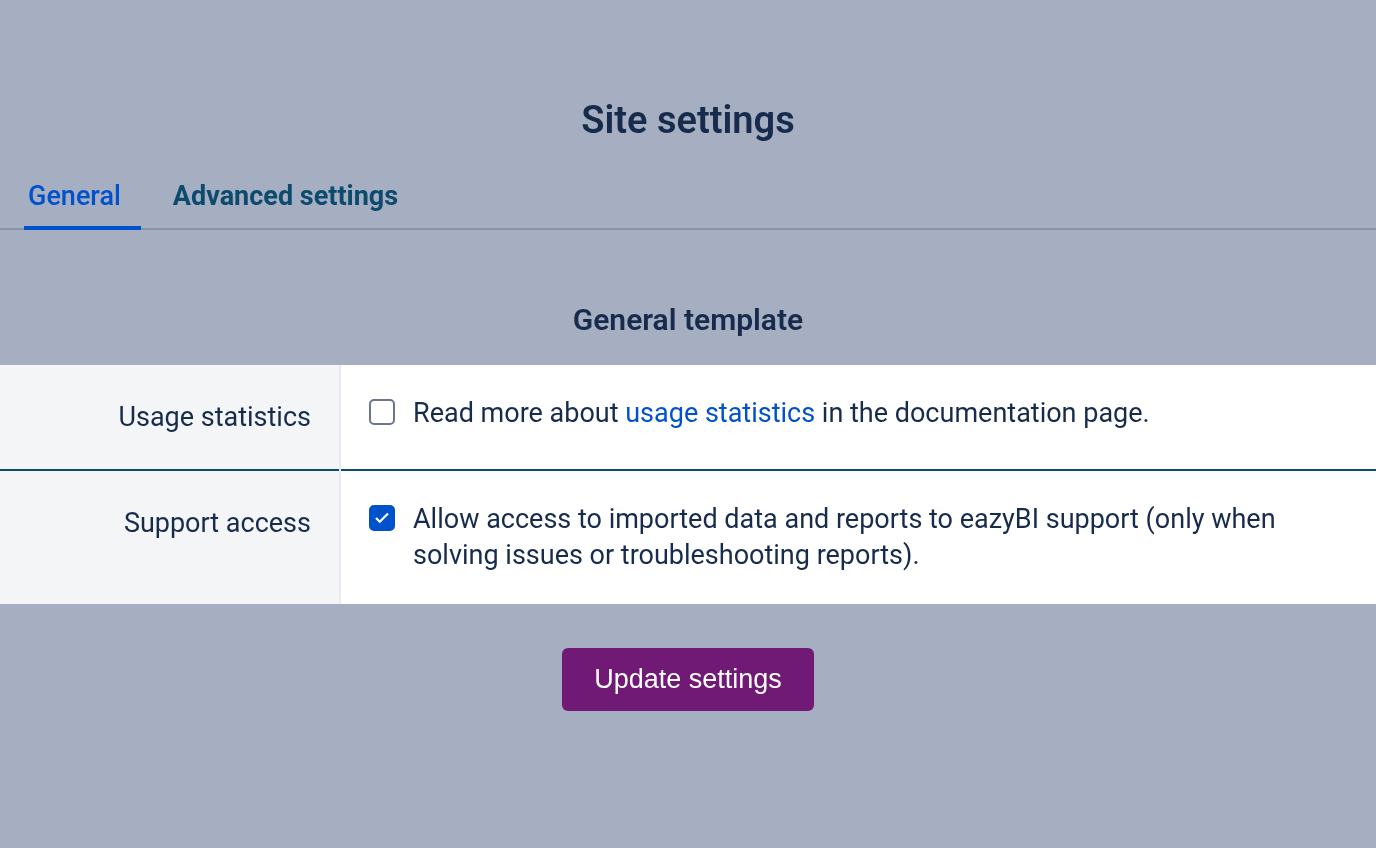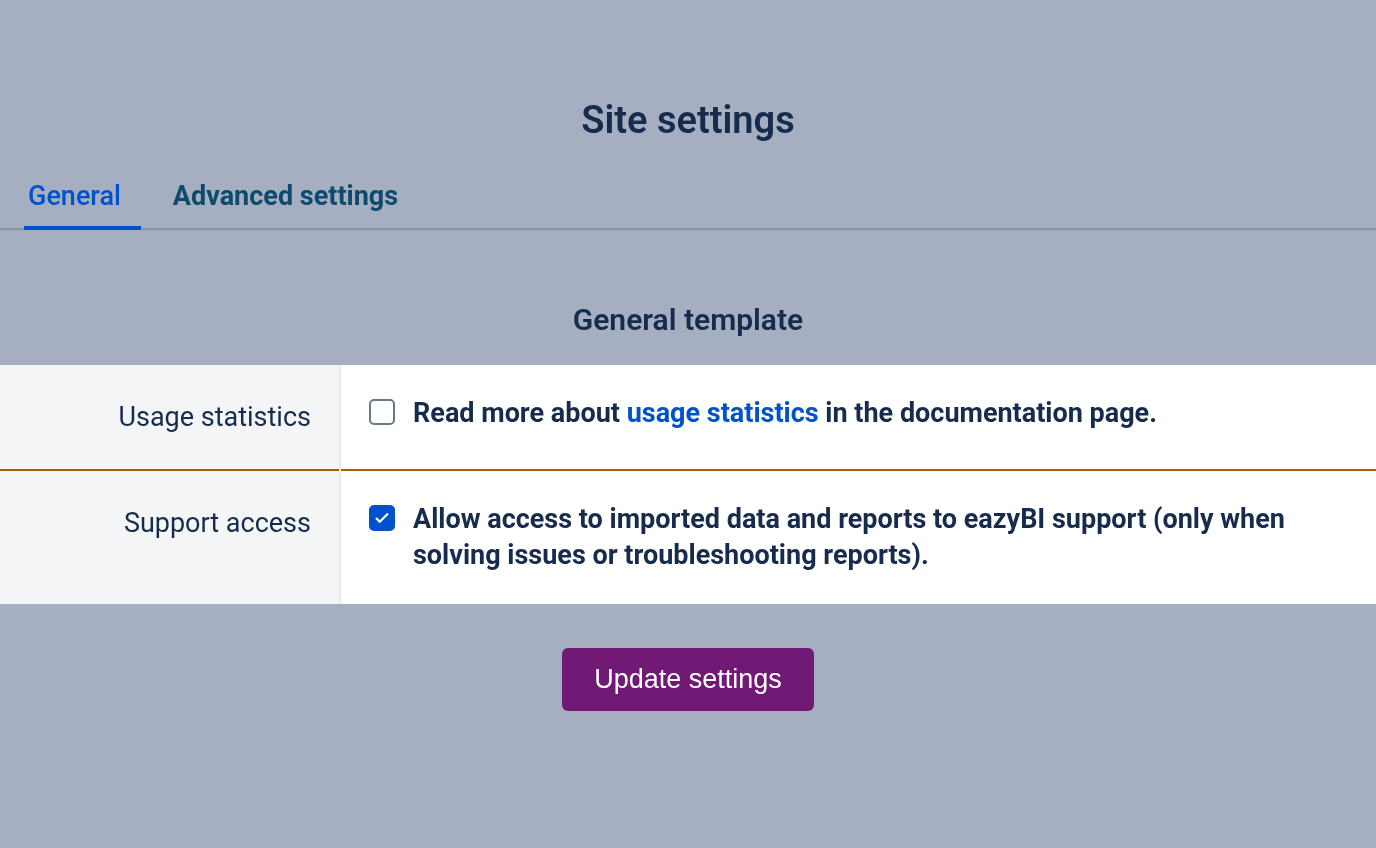--- a/index.html
+++ b/index.html
@@ -58,21 +58,21 @@
       font-weight: 600;
       color: #172b4d;
       padding: 28px 0;
       background: transparent;
     }
     .settings-table {
       width: 100%;
       border-collapse: collapse;
     }
     .settings-row {
-      border-bottom: 2px solid #a16207;
+      border-bottom: 2px solid #0c4a6e;
     }
     .settings-row:last-child {
       border-bottom: none;
     }
     .label-cell {
       width: 340px;
       background: #f4f5f7;
       text-align: right;
       padding: 36px 28px;
       font-size: 27px;
@@ -84,21 +84,20 @@
       background: #ffffff;
       padding: 30px 28px;
       font-size: 27px;
       color: #172b4d;
       vertical-align: top;
     }
     .checkbox-wrap {
       display: flex;
       align-items: flex-start;
       gap: 18px;
-      font-weight: bold;
     }
     .checkbox {
       width: 26px;
       height: 26px;
       border-radius: 5px;
       border: 2px solid #6b778c;
       background: #ffffff;
       flex-shrink: 0;
       margin-top: 4px;
       display: flex;

